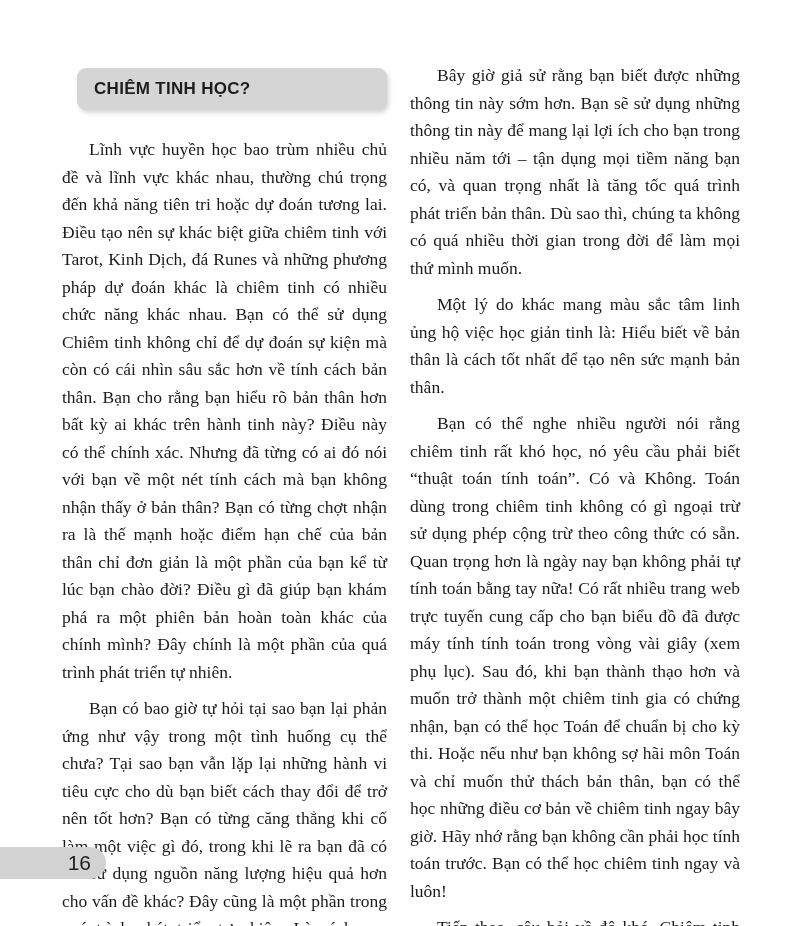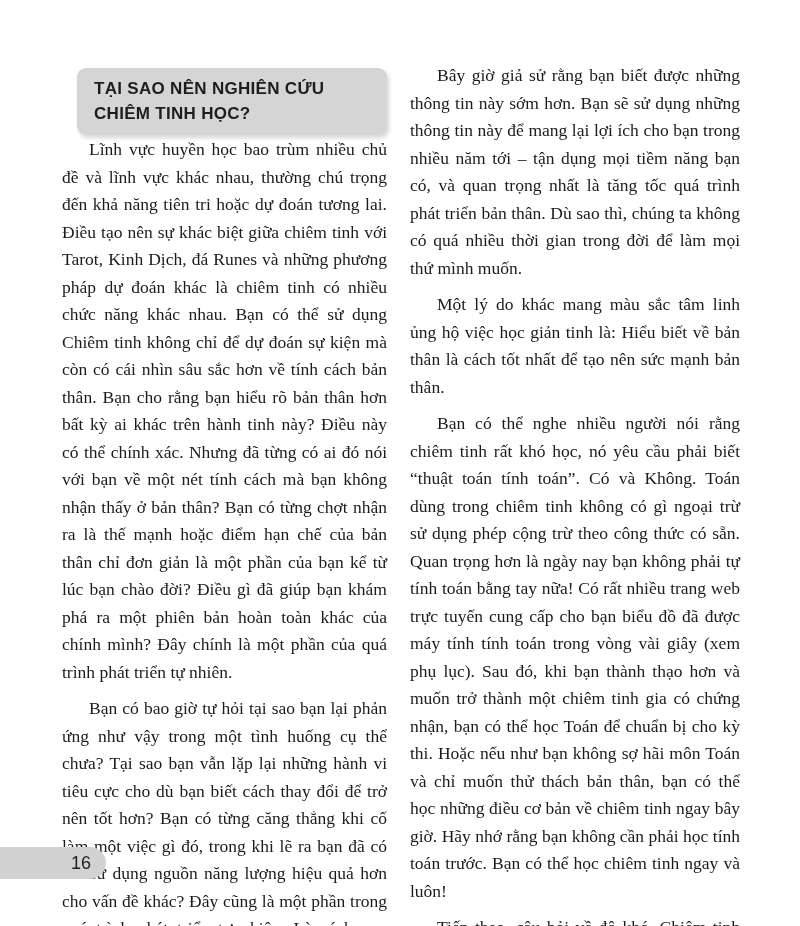--- a/index.html
+++ b/index.html
@@ -58,31 +58,30 @@
     top: 847px;
     width: 106px;
     height: 32px;
     background: #d2d2d2;
     border-radius: 0 16px 16px 0;
     display: flex;
     align-items: center;
     justify-content: flex-end;
     padding-right: 15px;
     font-family: "Liberation Sans", sans-serif;
-    font-size: 18px;
+    font-size: 21px;
     color: #222222;
   }
 </style>
 </head>
 <body>
 
 <div class="page">
 
   <div class="heading-box">
-    <span class="line">TẠI SAO NÊN NGHIÊN CỨU</span>
     <span class="line">CHIÊM TINH HỌC?</span>
   </div>
 
   <div class="col col-left">
     <p>Lĩnh vực huyền học bao trùm nhiều chủ đề và lĩnh vực khác nhau, thường chú trọng đến khả năng tiên tri hoặc dự đoán tương lai. Điều tạo nên sự khác biệt giữa chiêm tinh với Tarot, Kinh Dịch, đá Runes và những phương pháp dự đoán khác là chiêm tinh có nhiều chức năng khác nhau. Bạn có thể sử dụng Chiêm tinh không chỉ để dự đoán sự kiện mà còn có cái nhìn sâu sắc hơn về tính cách bản thân. Bạn cho rằng bạn hiểu rõ bản thân hơn bất kỳ ai khác trên hành tinh này? Điều này có thể chính xác. Nhưng đã từng có ai đó nói với bạn về một nét tính cách mà bạn không nhận thấy ở bản thân? Bạn có từng chợt nhận ra là thế mạnh hoặc điểm hạn chế của bản thân chỉ đơn giản là một phần của bạn kể từ lúc bạn chào đời? Điều gì đã giúp bạn khám phá ra một phiên bản hoàn toàn khác của chính mình? Đây chính là một phần của quá trình phát triển tự nhiên.</p>
     <p>Bạn có bao giờ tự hỏi tại sao bạn lại phản ứng như vậy trong một tình huống cụ thể chưa? Tại sao bạn vẫn lặp lại những hành vi tiêu cực cho dù bạn biết cách thay đổi để trở nên tốt hơn? Bạn có từng căng thẳng khi cố làm một việc gì đó, trong khi lẽ ra bạn đã có thể sử dụng nguồn năng lượng hiệu quả hơn cho vấn đề khác? Đây cũng là một phần trong quá trình phát triển tự nhiên. Là cách con người chúng ta tiến hóa.</p>
   </div>
 
   <div class="col col-right">
     <p>Bây giờ giả sử rằng bạn biết được những thông tin này sớm hơn. Bạn sẽ sử dụng những thông tin này để mang lại lợi ích cho bạn trong nhiều năm tới – tận dụng mọi tiềm năng bạn có, và quan trọng nhất là tăng tốc quá trình phát triển bản thân. Dù sao thì, chúng ta không có quá nhiều thời gian trong đời để làm mọi thứ mình muốn.</p>

